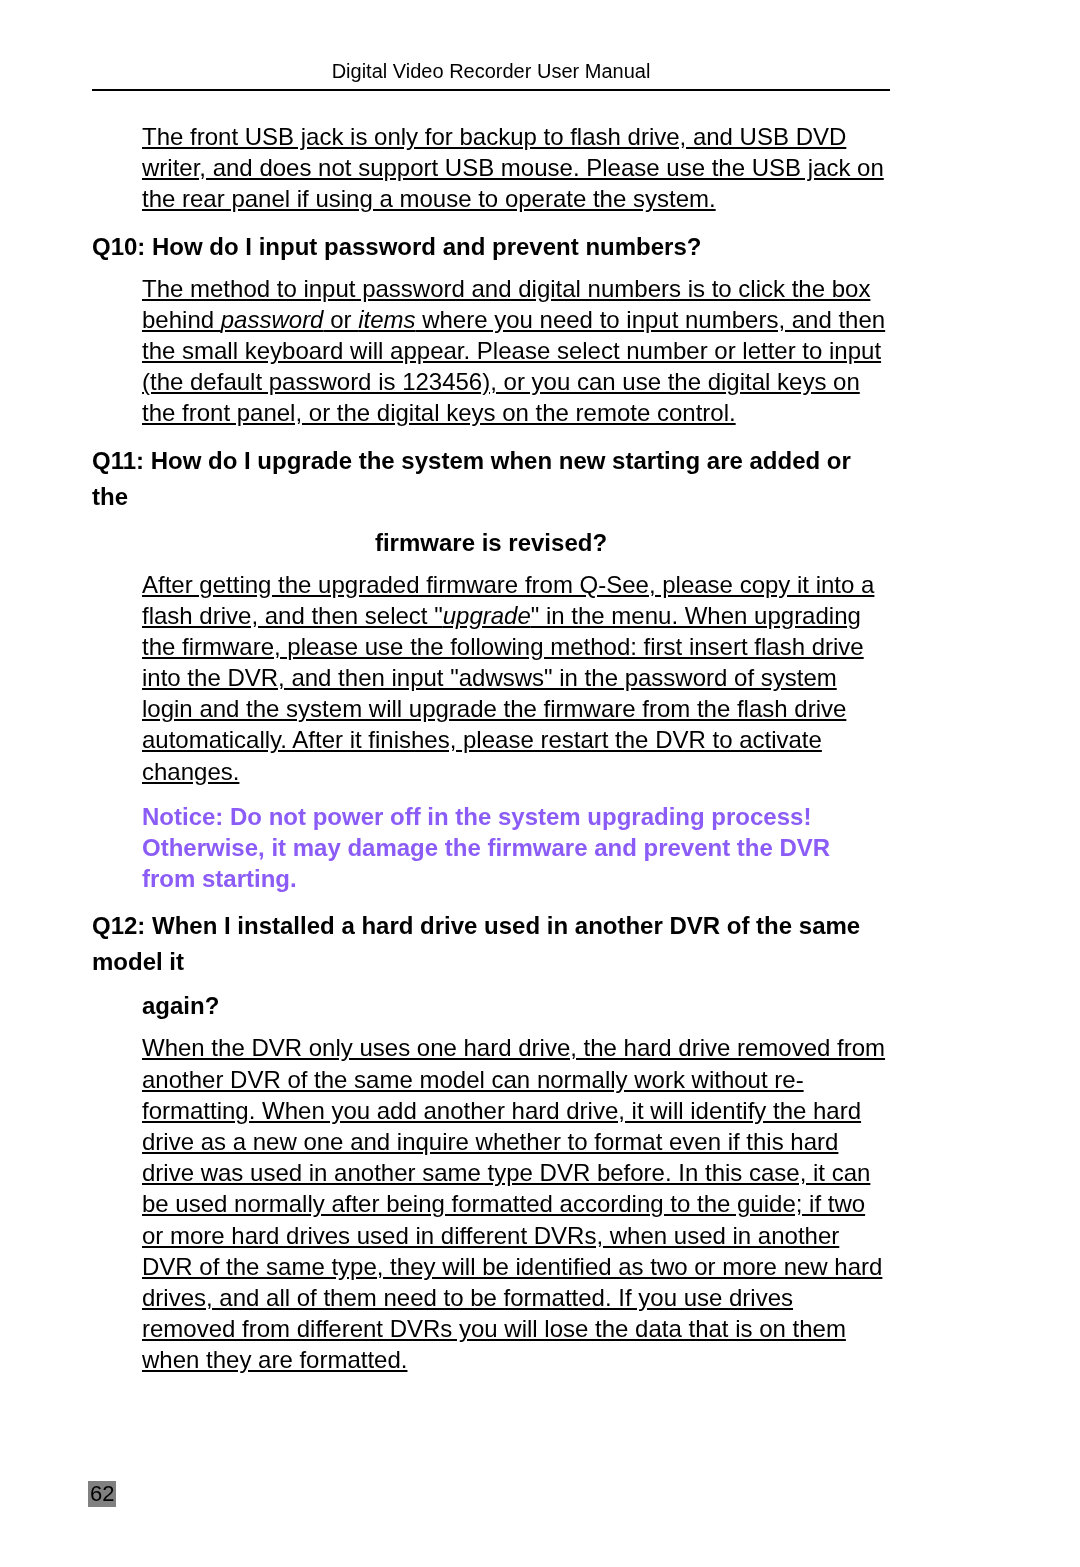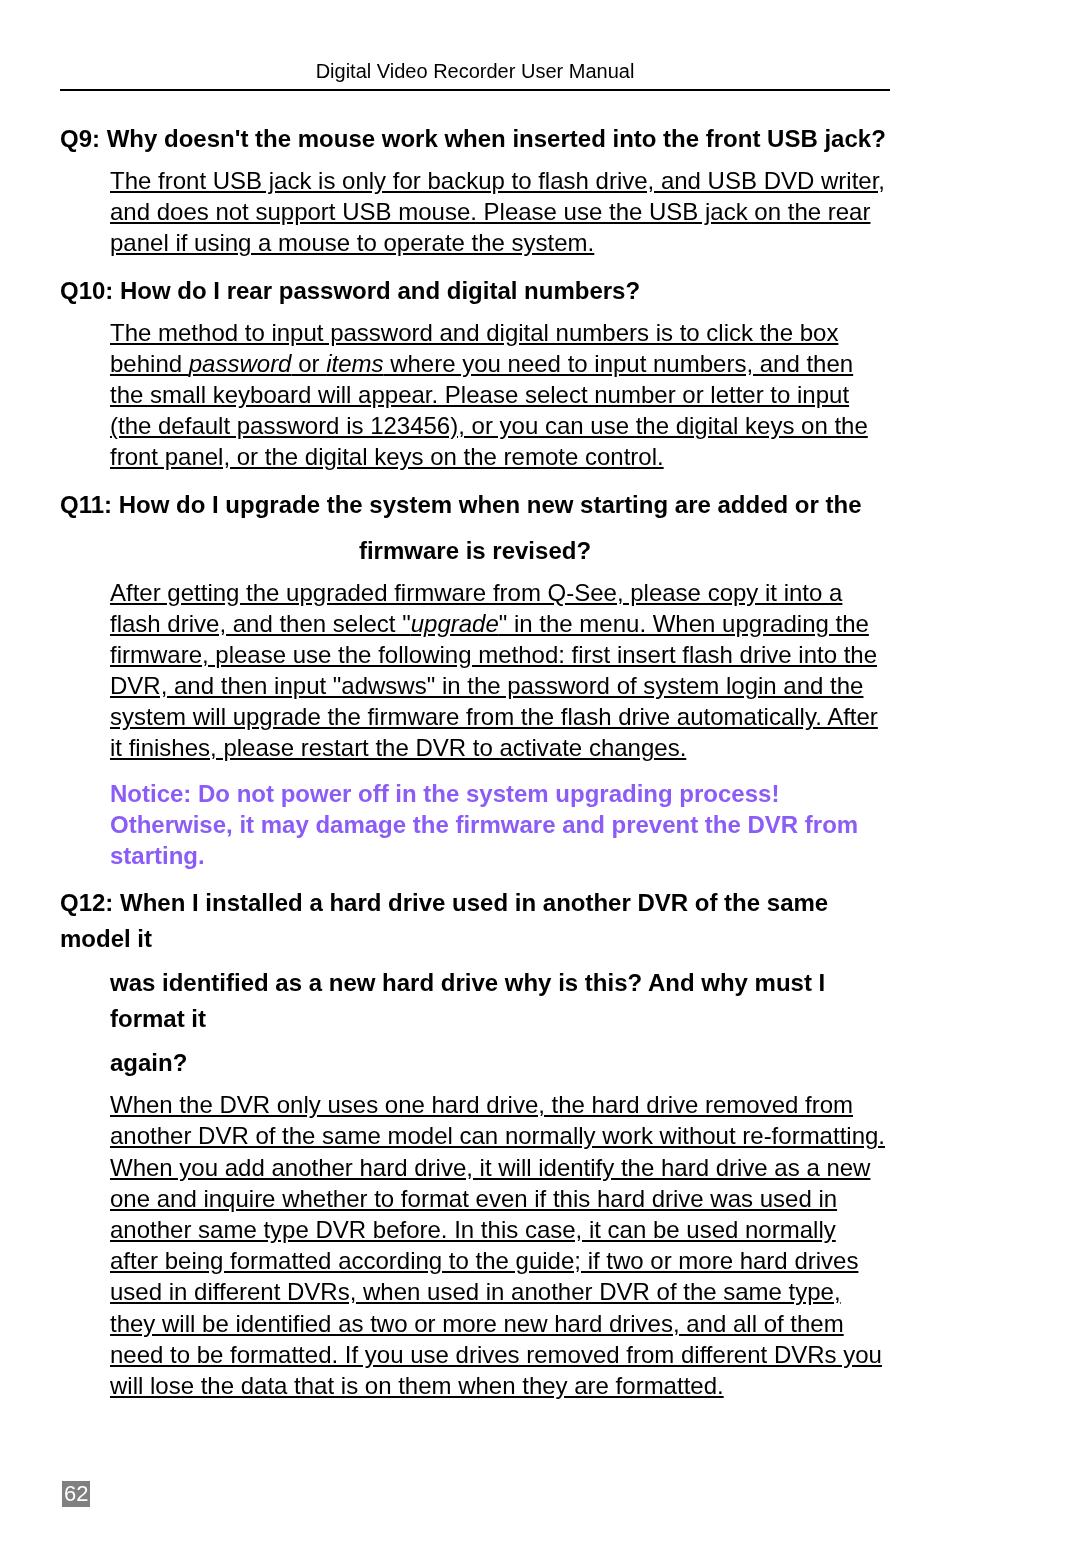--- a/index.html
+++ b/index.html
@@ -8,21 +8,21 @@
     width: 1080px;
     height: 1567px;
     background: #ffffff;
     font-family: Arial, Helvetica, sans-serif;
     color: #000000;
   }
   .page {
     box-sizing: border-box;
     width: 960px;
     height: 1567px;
-    padding: 60px 70px 60px 60px;
+    padding: 60px 70px 60px 92px;
     position: relative;
   }
   .header-title {
     text-align: center;
     font-size: 20px;
     color: #000000;
     padding-bottom: 6px;
   }
   .header-rule {
     border: none;
@@ -60,51 +60,49 @@
   .notice {
     color: #8b5cf6;
     font-weight: bold;
     font-size: 24px;
     line-height: 1.3;
     margin: 0 0 14px 0;
     padding-left: 50px;
   }
   .page-number {
     position: absolute;
-    left: 62px;
+    left: 88px;
     bottom: 60px;
     background: #808080;
-    color: #ffffff;
+    color: #000000;
     font-size: 22px;
     padding: 2px 2px;
     line-height: 1;
   }
 </style>
 </head>
 <body>
 
 <div class="page">
 
   <div class="header-title">Digital Video Recorder User Manual</div>
   <hr class="header-rule">
 
-  <p class="question">Q9: Why doesn't the mouse work when inserted into the front USB jack?</p>
   <p class="answer">The front USB jack is only for backup to flash drive, and USB DVD writer, and does not support USB mouse. Please use the USB jack on the rear panel if using a mouse to operate the system.</p>
 
-  <p class="question">Q10: How do I rear password and digital numbers?</p>
+  <p class="question">Q10: How do I input password and prevent numbers?</p>
   <p class="answer">
     <span>The method to input password and digital numbers is to click the box behind </span><span class="italic">password</span><span> or </span><span class="italic">items</span><span> where you need to input numbers, and then the small keyboard will appear. Please select number or letter to input (the default password is 123456), or you can use the digital keys on the front panel, or the digital keys on the remote control.</span>
   </p>
 
   <p class="question">Q11: How do I upgrade the system when new starting are added or the</p>
   <p class="question-cont">firmware is revised?</p>
   <p class="answer">
     <span>After getting the upgraded firmware from Q-See, please copy it into a flash drive, and then select "</span><span class="italic">upgrade</span><span>" in the menu. When upgrading the firmware, please use the following method: first insert flash drive into the DVR, and then input "adwsws" in the password of system login and the system will upgrade the firmware from the flash drive automatically. After it finishes, please restart the DVR to activate changes.</span>
   </p>
   <p class="notice">Notice: Do not power off in the system upgrading process! Otherwise, it may damage the firmware and prevent the DVR from starting.</p>
 
   <p class="question">Q12: When I installed a hard drive used in another DVR of the same model it</p>
-  <p class="question-indented">was identified as a new hard drive why is this? And why must I format it</p>
   <p class="question-indented">again?</p>
   <p class="answer">When the DVR only uses one hard drive, the hard drive removed from another DVR of the same model can normally work without re-formatting. When you add another hard drive, it will identify the hard drive as a new one and inquire whether to format even if this hard drive was used in another same type DVR before. In this case, it can be used normally after being formatted according to the guide; if two or more hard drives used in different DVRs, when used in another DVR of the same type, they will be identified as two or more new hard drives, and all of them need to be formatted. If you use drives removed from different DVRs you will lose the data that is on them when they are formatted.</p>
 
   <div class="page-number">62</div>
 </div>
 
 </body></html>

